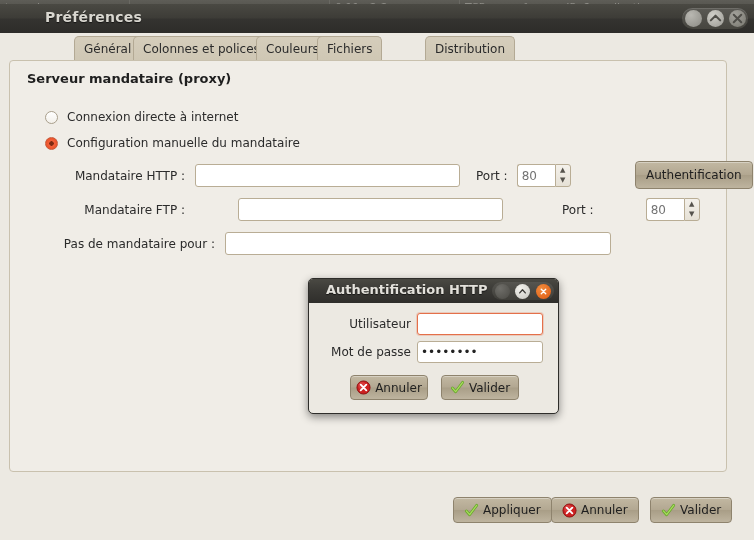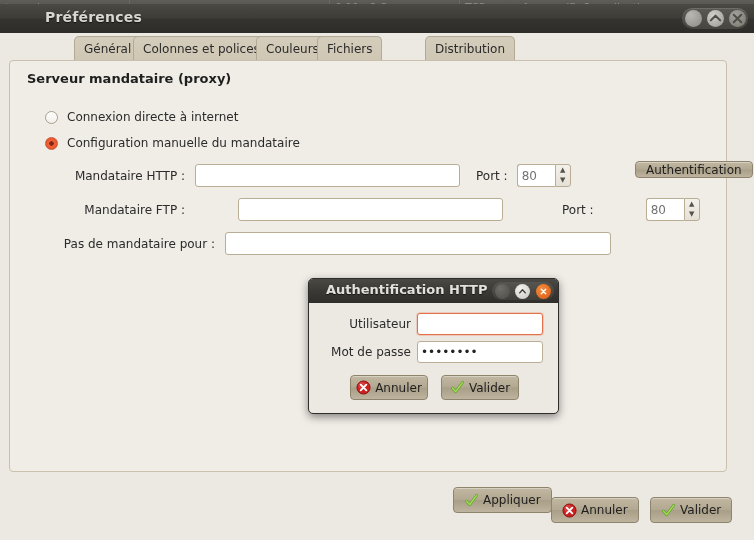--- a/index.html
+++ b/index.html
@@ -181,29 +181,29 @@
     font-size: 12px;
     color: #1f1f1f;
     padding: 0 10px;
     height: 26px;
     display: inline-flex; align-items: center; justify-content: center;
     gap: 4px;
     cursor: default;
     box-shadow: inset 0 1px 0 rgba(255,255,255,0.35);
     white-space: nowrap;
   }
-  #btn-auth { position: absolute; left: 625px; top: 100px; height: 17px; }
+  #btn-auth { position: absolute; left: 625px; top: 100px; height: 28px; }
 
   .ico { width: 15px; height: 15px; flex: none; display:block; }
 
   
   #bottom-bar {
     position: absolute; left: 0; top: 480px; width: 754px; height: 56px;
   }
-  #btn-appliquer { position: absolute; left: 453px; top: 3px; }
+  #btn-appliquer { position: absolute; left: 453px; top: 13px; }
   #btn-annuler   { position: absolute; left: 551px; top: 13px; }
   #btn-valider   { position: absolute; left: 650px; top: 13px; }
 
   
   #dialog {
     position: absolute; left: 308px; top: 278px;
     width: 251px; height: 136px;
     background: #ece9e2;
     border: 1px solid #2e2d2a;
     border-radius: 5px;

